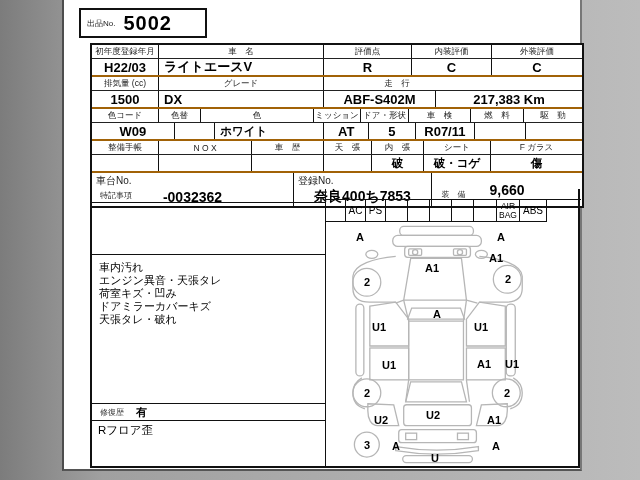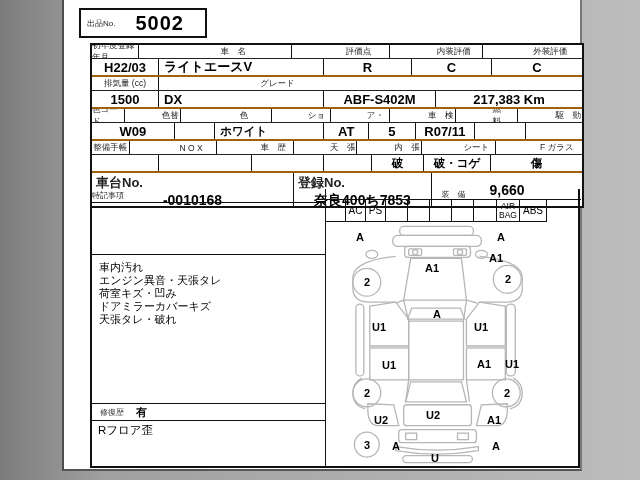--- a/index.html
+++ b/index.html
@@ -3,41 +3,41 @@
 <meta charset="utf-8">
 <style>
   html,body{margin:0;padding:0;background:#9a9a9a;}
   .page{position:relative;width:640px;height:480px;overflow:hidden;
     background:linear-gradient(90deg,#7c7c7c 0%,#8e8e8e 8%,#a0a0a0 16%,#bcbcbc 100%);
     font-family:"Liberation Sans","DejaVu Sans",sans-serif;color:#000;}
   .sheet{position:absolute;left:62px;top:0;width:520px;height:471px;background:#ffffff;
     border-left:2px solid #4d4d4d;border-right:2px solid #777;border-bottom:2px solid #555;box-sizing:border-box;}
   .lotbox{position:absolute;left:15px;top:8px;width:128px;height:30px;border:2px solid #111;
     box-sizing:border-box;display:flex;align-items:center;padding-left:6px;}
-  .lotlabel{font-size:8px;color:#222;margin-right:20px;}
+  .lotlabel{font-size:8px;color:#222;margin-right:8px;}
   .lotnum{font-size:20px;font-weight:bold;letter-spacing:1px;}
   .tbl{position:absolute;left:26px;top:43px;width:490px;border:2px solid #111;box-sizing:content-box;background:#fff;}
   .trow{display:flex;width:490px;box-sizing:border-box;}
-  .hrow{border-bottom:1px solid #222;gap:36px;}
+  .hrow{border-bottom:1px solid #222;}
   .vrow{border-bottom:2px solid #a16207;}
   .trow:last-child{border-bottom:none;}
   .c{box-sizing:border-box;border-right:1px solid #111;display:flex;align-items:center;justify-content:center;overflow:hidden;}
   .c:last-child{border-right:none;}
   .hc{font-size:8.5px;color:#222;height:13px;}
   .vc{font-size:13px;font-weight:bold;height:16px;}
   .left{justify-content:flex-start;padding-left:5px;}
   .sm{font-size:11.5px;}
   .r5c{flex-direction:column;align-items:stretch;justify-content:flex-start;height:33px;}
-  .r5l{font-size:13px;color:#222;padding:1px 0 0 4px;text-align:left;font-weight:bold;}
+  .r5l{font-size:10px;color:#222;padding:1px 0 0 4px;text-align:left;}
   .r5v{font-size:14px;font-weight:bold;text-align:center;flex:1;display:flex;align-items:center;justify-content:center;}
   .lower{position:absolute;left:26px;top:189px;width:490px;height:279px;border-left:2px solid #111;
     border-right:2px solid #111;border-bottom:2px solid #111;box-sizing:border-box;}
   .paneL{position:absolute;left:0;top:0;width:234px;height:100%;border-right:1.5px solid #111;box-sizing:border-box;}
   .strip{box-sizing:border-box;border-bottom:1px solid #111;}
-  .noteslabel{height:14px;font-size:8px;color:#222;display:flex;align-items:center;font-family:Liberation Serif, serif;}
+  .noteslabel{height:14px;font-size:8px;color:#222;display:flex;align-items:center;padding-left:8px;font-family:Liberation Serif, serif;}
   .emptybox{height:52px;}
   .notesbox{height:149px;padding:6px 0 0 7px;font-size:11px;line-height:13px;}
   .repairstrip{height:17px;display:flex;align-items:center;padding-left:8px;}
   .repairlbl{font-size:8px;color:#333;margin-right:12px;}
   .repairval{font-size:11px;font-weight:bold;}
   .detailbox{height:46px;border-bottom:none;padding:2px 0 0 6px;font-size:11.5px;}
   .paneR{position:absolute;left:234px;top:0;width:255px;height:100%;}
   .equiphead{height:11px;border-bottom:1px solid #111;font-size:8px;color:#222;
     display:flex;align-items:center;justify-content:center;box-sizing:border-box;}
   .equiprow{position:absolute;left:0;top:11px;height:22px;display:flex;}
@@ -73,20 +73,21 @@
         <div class="c vc" style="width:67px">H22/03</div>
         <div class="c vc left" style="width:165px">ライトエースV</div>
         <div class="c vc" style="width:88px">R</div>
         <div class="c vc" style="width:80px">C</div>
         <div class="c vc" style="width:90px">C</div>
       </div>
 
       <div class="trow hrow">
         <div class="c hc" style="width:67px">排気量 (cc)</div>
         <div class="c hc" style="width:165px">グレード</div>
+        <div class="c hc" style="width:146px">走　行</div>
       </div>
       <div class="trow vrow">
         <div class="c vc" style="width:67px">1500</div>
         <div class="c vc left" style="width:165px">DX</div>
         <div class="c vc" style="width:112px">ABF-S402M</div>
         <div class="c vc" style="width:146px">217,383 Km</div>
       </div>
 
       <div class="trow hrow">
         <div class="c hc" style="width:67px">色コード</div>
@@ -124,21 +125,21 @@
         <div class="c vc" style="width:72px"></div>
         <div class="c vc" style="width:48px"></div>
         <div class="c vc sm" style="width:52px">破</div>
         <div class="c vc sm" style="width:67px">破・コゲ</div>
         <div class="c vc sm" style="width:91px">傷</div>
       </div>
 
       <div class="trow">
         <div class="c r5c" style="width:202px">
           <div class="r5l">車台No.</div>
-          <div class="r5v">-0010168</div>
+          <div class="r5v">-0032362</div>
         </div>
         <div class="c r5c" style="width:138px">
           <div class="r5l">登録No.</div>
           <div class="r5v">奈良400ち7853</div>
         </div>
         <div class="c r5c" style="width:150px">
           <div class="r5v">9,660</div>
         </div>
       </div>
     </div>

